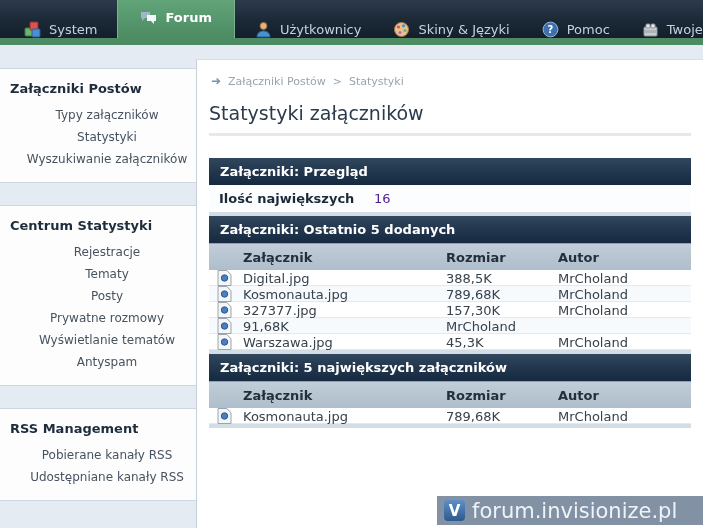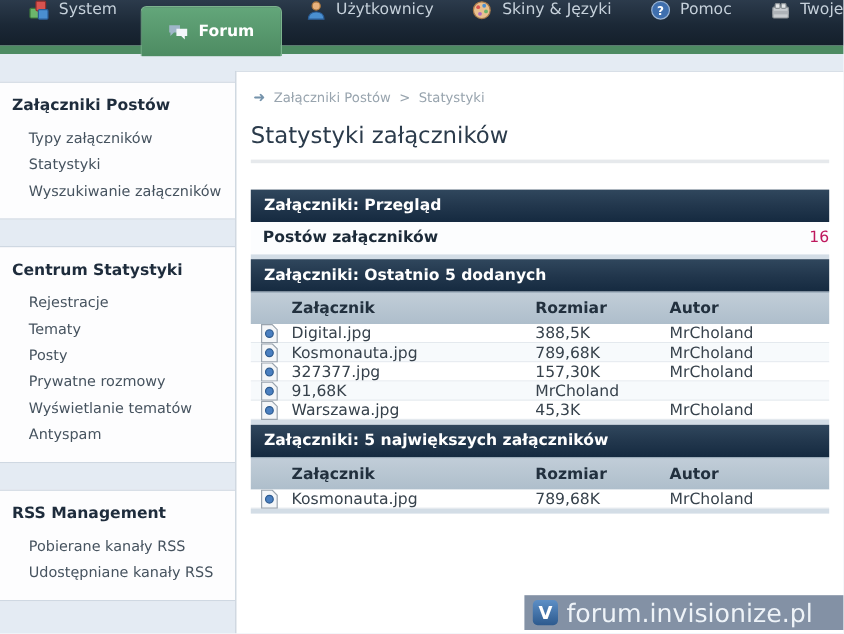--- a/index.html
+++ b/index.html
@@ -4,21 +4,21 @@
 <style>
   * { margin:0; padding:0; box-sizing:border-box; }
   html,body { width:703px; height:528px; overflow:hidden; }
   body {
     font-family:"DejaVu Sans","Liberation Sans",sans-serif;
     background:#e4ebf3; position:relative;
   }
 
   
   .topnav {
-    height:38px; display:flex; align-items:flex-start;
+    height:38px; display:flex; align-items:flex-end;
     background:linear-gradient(180deg,#2c3b4c 0%,#1b2836 55%,#141f2b 100%);
     padding-left:8px;
   }
   .nav-item {
     display:flex; align-items:center; gap:8px;
     padding:0 16px; color:#c6d1db; font-size:13px; cursor:pointer;
     white-space:nowrap;
   }
   .nav-item.active {
     margin-top:5px; margin-left:4px; margin-right:4px;
@@ -34,21 +34,21 @@
   .page { display:flex; height:483px; }
   .sidebar { width:196px; padding-top:23px; flex:0 0 auto; }
   .side-section {
     background:#fdfdfe; border-top:1px solid #cfd8e2; border-bottom:1px solid #cfd8e2;
     padding:10px 0 12px; margin-bottom:22px;
   }
   .side-title {
     font-size:13px; font-weight:bold; color:#1e2c3c; padding:2px 8px 8px 10px;
   }
   .side-item {
-    font-size:12px; color:#46535f; padding:4px 6px 4px 24px; cursor:pointer;
+    font-size:12px; color:#46535f; padding:4px 6px 4px 24px; cursor:pointer;text-align:center;
   }
 
   .content {
     flex:1 1 auto; background:#ffffff; margin-top:14px;
     border-left:1px solid #c6d0da; border-top:1px solid #d8dfe7;
     padding:12px 12px 0 12px;
   }
 
   
   .breadcrumb {
@@ -85,21 +85,21 @@
   }
   .trow:nth-child(even) { background:#f7fafc; }
   .file-ico { padding-left:8px; display:flex; align-items:center; }
   .band { height:4px; background:#d3dde6; }
 
   .ov-row {
     display:grid; grid-template-columns:165px 1fr; align-items:center;
     height:27px; background:#fcfdfe; font-size:13px;
   }
   .ov-label { font-weight:bold; color:#1c2a38; padding-left:10px; }
-  .ov-value { text-align:right; color:#be185d; }
+  .ov-value { text-align:left; color:#4c1d95; }
 
   
   .watermark {
     position:absolute; left:437px; right:0; bottom:3px; height:29px;
     background:rgba(55,78,110,0.62);
     display:flex; align-items:center; gap:7px; padding-left:7px;
     color:#eef3f8; font-size:21px;
   }
   .wm-logo {
     width:21px; height:21px; border-radius:4px;
@@ -195,21 +195,21 @@
       <span class="crumb-link">Załączniki Postów</span>
       <span>&gt;</span>
       <span>Statystyki</span>
     </div>
 
     <h1 class="page-title">Statystyki załączników</h1>
 
     <div class="tbl first">
       <div class="tbl-head">Załączniki: Przegląd</div>
       <div class="ov-row">
-        <span class="ov-label">Postów załączników</span>
+        <span class="ov-label">Ilość największych</span>
         <span class="ov-value">16</span>
       </div>
       <div class="band"></div>
     </div>
 
     <div class="tbl">
       <div class="tbl-head">Załączniki: Ostatnio 5 dodanych</div>
       <div class="col-head">
         <span></span>
         <span>Załącznik</span>

